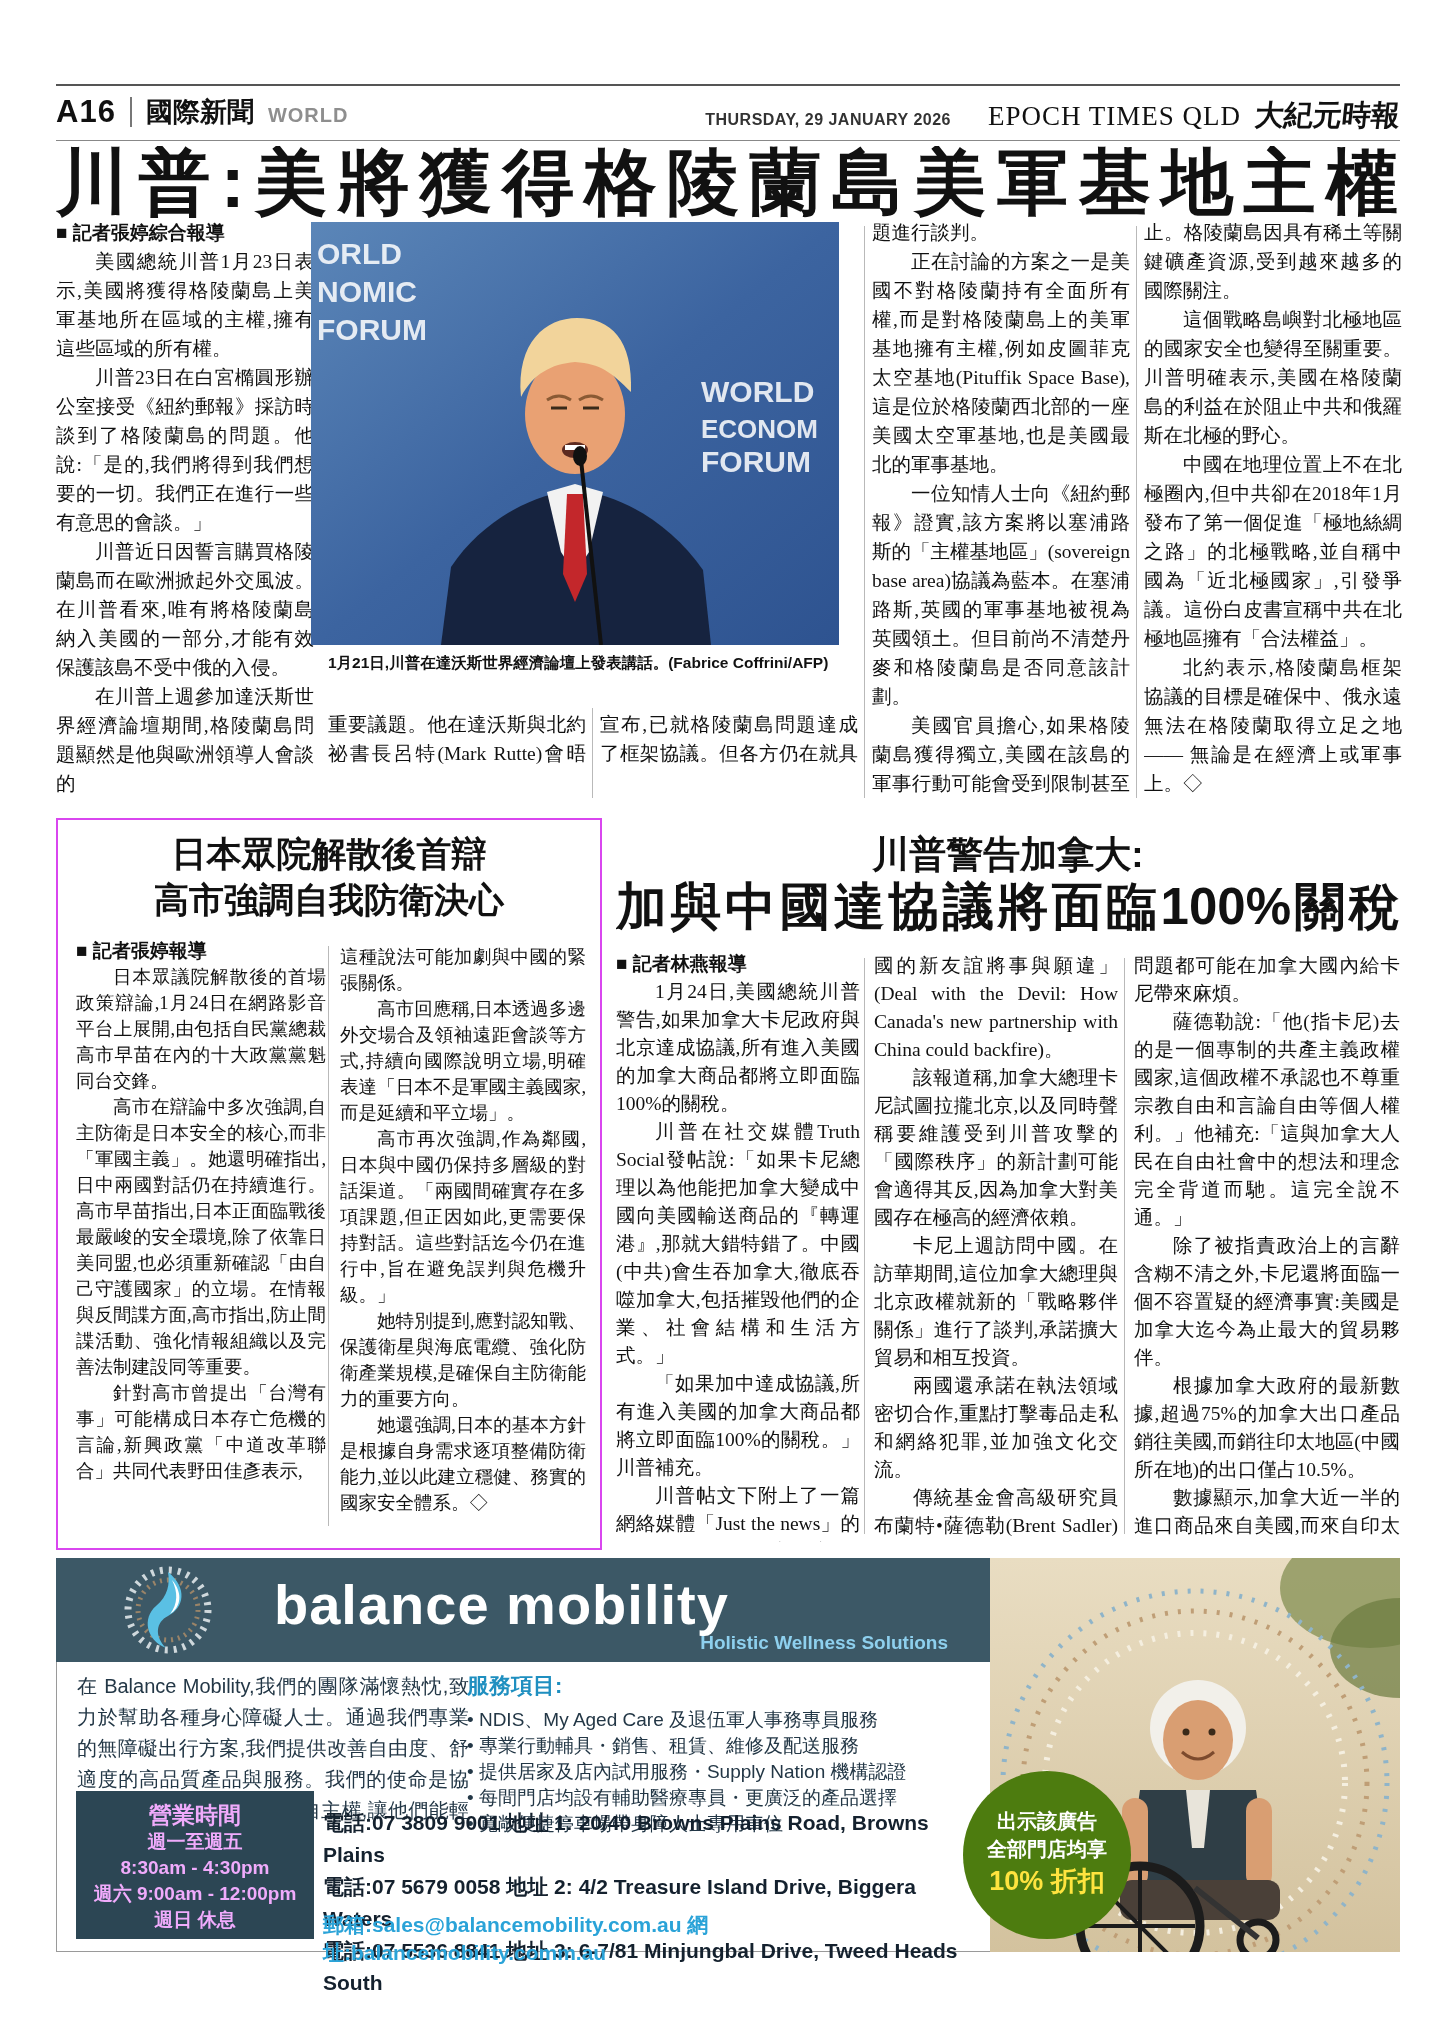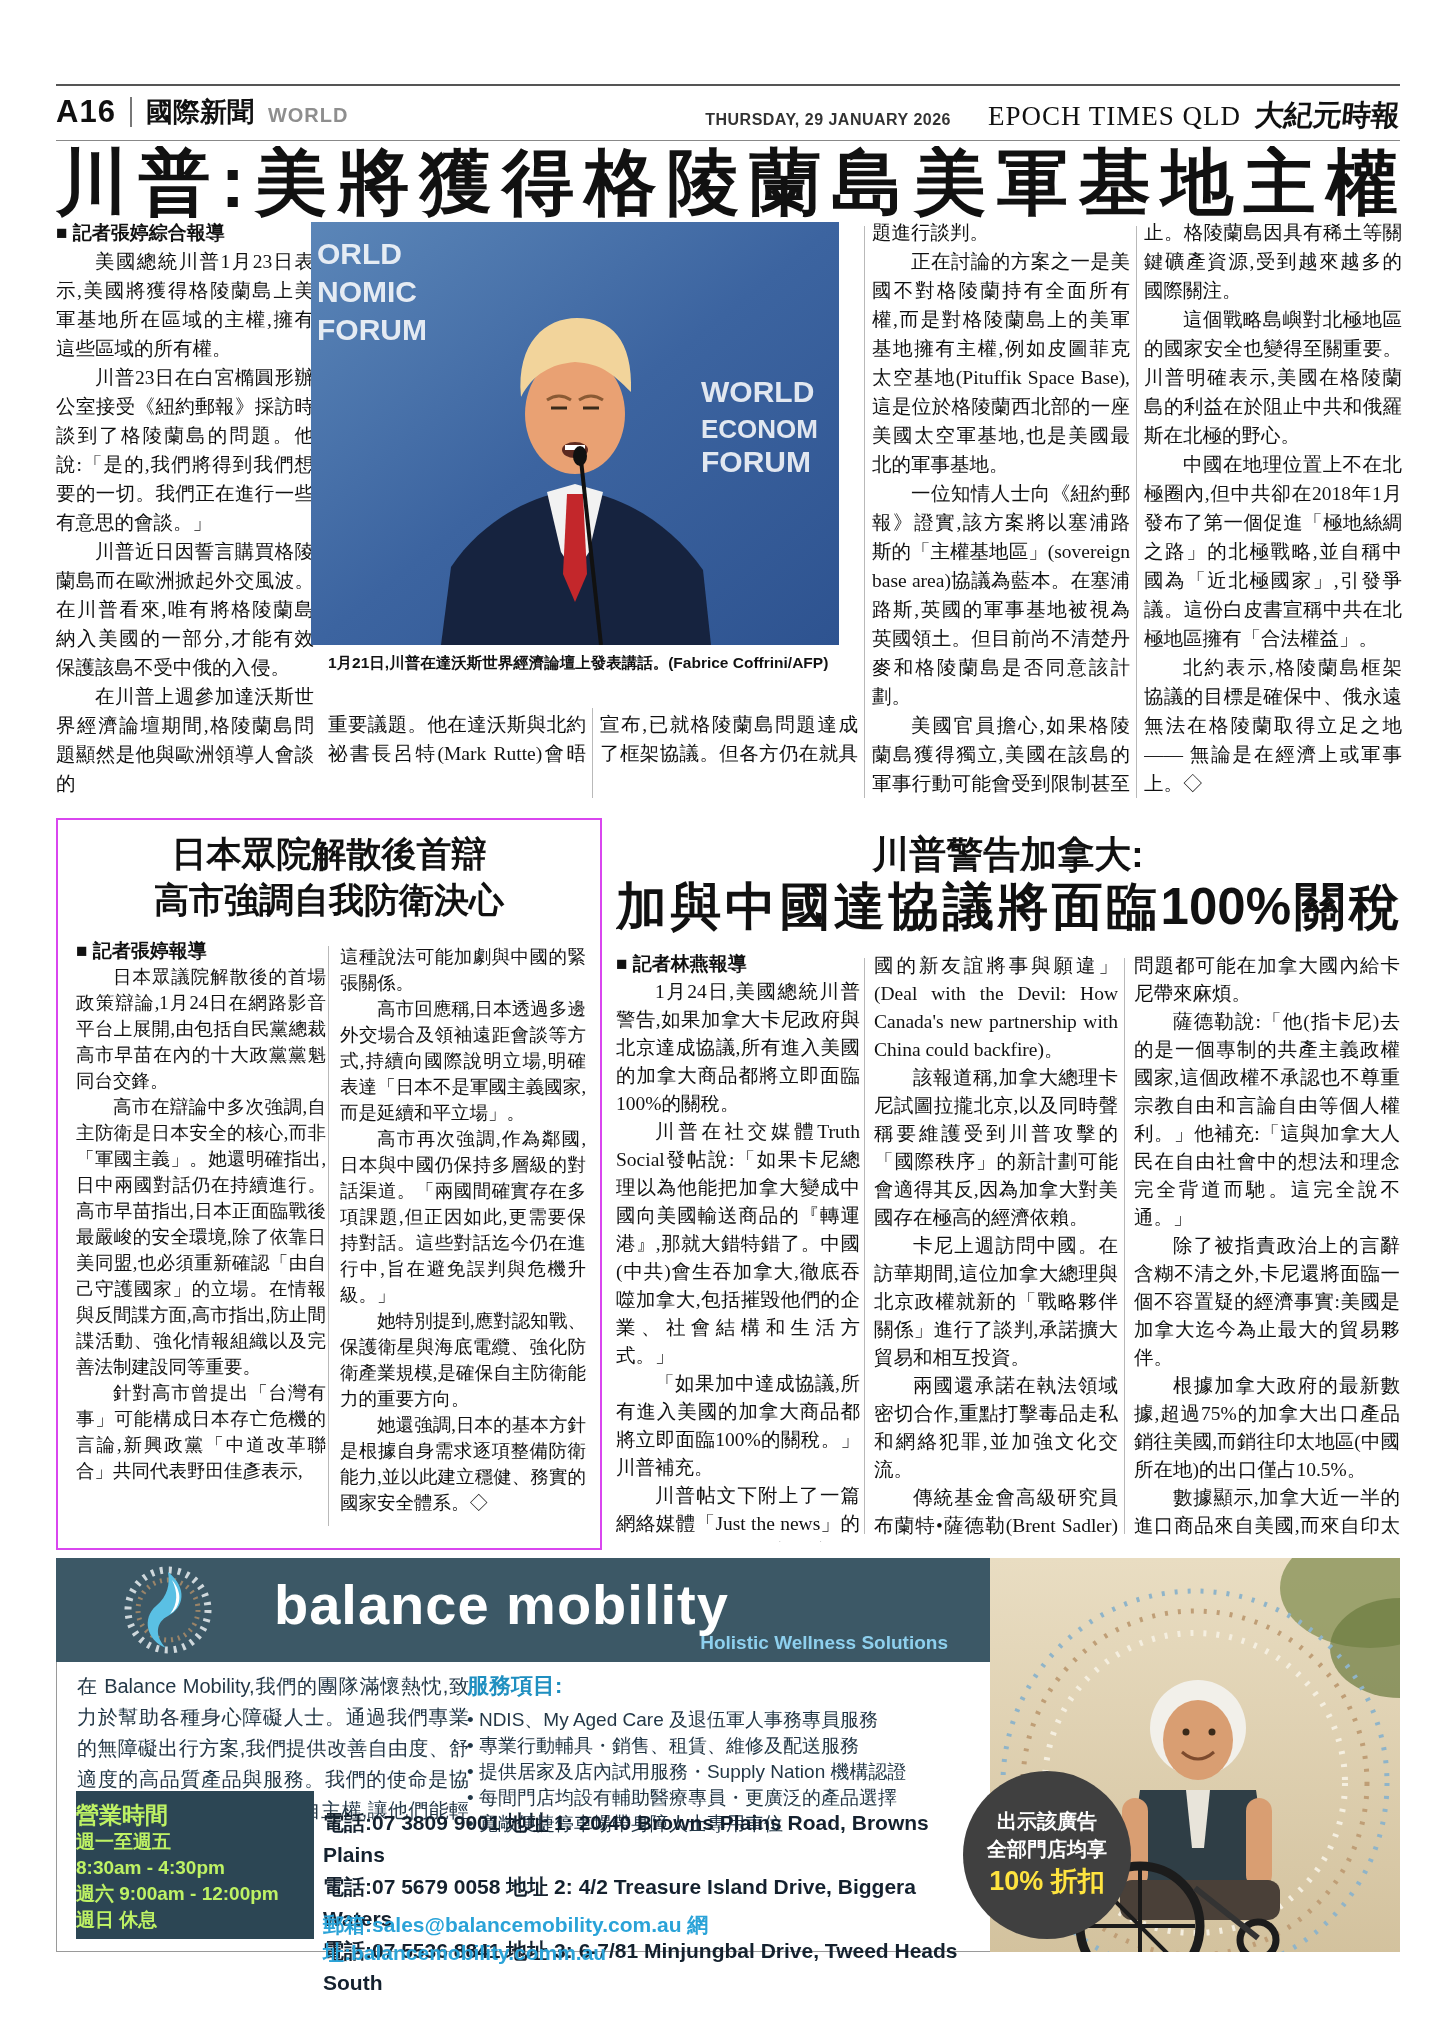--- a/index.html
+++ b/index.html
@@ -59,31 +59,31 @@
   .ad-banner { position:absolute; left:-1px; top:-1px; width:936px; height:104px; background:#3c5866; }
   .ad-logo-text { position:absolute; left:218px; top:14px; font-size:56px; font-weight:bold; color:#ffffff;
     font-family:"Liberation Sans",sans-serif; letter-spacing:1px; }
   .ad-tagline { position:absolute; right:44px; bottom:8px; font-size:19px; font-weight:bold; color:#8ed0ee;
     font-family:"Liberation Sans",sans-serif; }
   .ad-intro { position:absolute; left:20px; top:112px; width:392px; font-size:20px; line-height:31px;
     color:#233746; font-family:"Liberation Sans",sans-serif; text-align:justify; }
   .ad-services { position:absolute; left:410px; top:112px; width:514px; font-family:"Liberation Sans",sans-serif; color:#233746; }
   .ad-services-title { font-size:22px; font-weight:bold; color:#1f8fc0; margin-bottom:6px; }
   .ad-services p { font-size:19px; line-height:26px; text-indent:0; }
-  .ad-hours { position:absolute; left:19px; top:232px; width:238px; height:148px; background:#2c4654; color:#bef264;
-    font-family:"Liberation Sans",sans-serif; padding-top:10px; }
+  .ad-hours { position:absolute; left:19px; top:232px; width:238px; height:148px; background:#2c4654; color:#f0abfc;
+    text-align:center; font-family:"Liberation Sans",sans-serif; padding-top:10px; }
   .ad-hours .t { font-size:23px; font-weight:bold; line-height:28px; }
   .ad-hours p { font-size:19px; font-weight:bold; line-height:26px; }
   .ad-contacts { position:absolute; left:266px; top:248px; width:650px; font-family:"Liberation Sans",sans-serif; }
   .ad-contacts p { font-size:21px; font-weight:bold; color:#14212e; line-height:32px; }
   .ad-email { position:absolute; left:266px; top:352px; width:660px; font-size:21px; font-weight:bold;
     color:#2aa3d8; font-family:"Liberation Sans",sans-serif; }
   .ad-photo { position:absolute; left:933px; top:-1px; width:410px; height:394px; overflow:hidden; }
   .ad-badge { position:absolute; left:906px; top:212px; width:168px; height:168px; border-radius:50%;
-    background:#404040; text-align:center; padding-top:36px; font-family:"Liberation Sans",sans-serif; z-index:5; }
+    background:#4d7c0f; text-align:center; padding-top:36px; font-family:"Liberation Sans",sans-serif; z-index:5; }
   .ad-badge .w { color:#ffffff; font-size:20px; font-weight:bold; line-height:28px; }
   .ad-badge .y { color:#ffe43f; font-size:27px; font-weight:bold; line-height:36px; }
 </style>
 </head>
 <body>
 
 <div class="rule-h" style="left:56px; top:84px; width:1344px; height:2px;"></div>
 
 <div class="abs hdr-left">
   <span class="hdr-pageno sans">A16</span>

